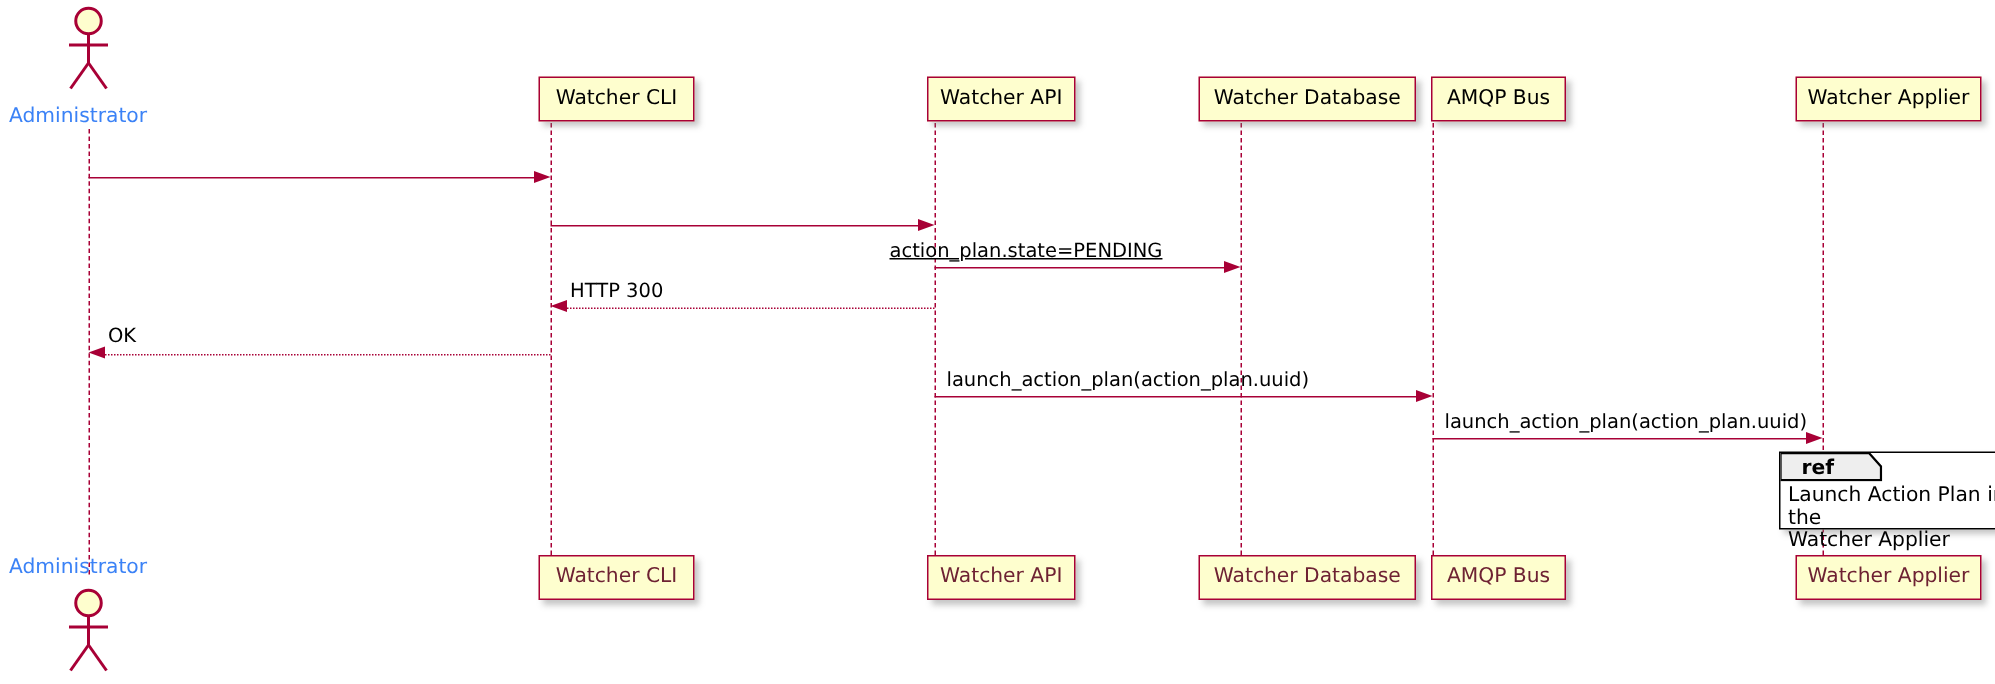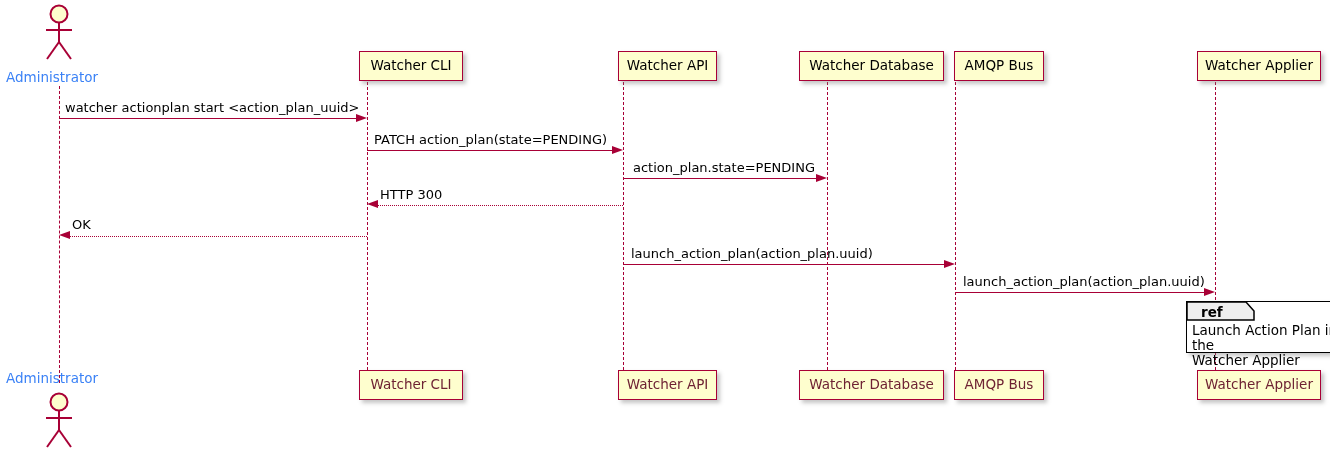--- a/index.html
+++ b/index.html
@@ -139,29 +139,27 @@
   <div class="participant top" style="left:755px; top:51px; width:145px; height:30px;">
     <span>Watcher Database</span>
   </div>
   <div class="participant top" style="left:910px; top:51px; width:90px; height:30px;">
     <span>AMQP Bus</span>
   </div>
   <div class="participant top" style="left:1153px; top:51px; width:124px; height:30px;">
     <span>Watcher Applier</span>
   </div>
 
-  <div class="msg-label" style="left:65px; top:101px;">watcher actionplan start &lt;action_plan_uuid&gt;</div>
   <div class="msg-line" style="left:59px; top:118px; width:297px;"></div>
   <div class="arrow-head right" style="left:356px; top:113.5px;"></div>
 
-  <div class="msg-label" style="left:374px; top:133px;">PATCH action_plan(state=PENDING)</div>
   <div class="msg-line" style="left:367px; top:150px; width:245px;"></div>
   <div class="arrow-head right" style="left:612px; top:145.5px;"></div>
 
-  <div class="msg-label" style="left:633px; top:161px;">action_plan.state=PENDING</div>
+  <div class="msg-label" style="left:593px; top:161px;text-decoration:underline;">action_plan.state=PENDING</div>
   <div class="msg-line" style="left:623px; top:178px; width:193px;"></div>
   <div class="arrow-head right" style="left:816px; top:173.5px;"></div>
 
   <div class="msg-label" style="left:380px; top:188px;">HTTP 300</div>
   <div class="msg-line dotted" style="left:378px; top:204.5px; width:245px;"></div>
   <div class="arrow-head left" style="left:367px; top:200px;"></div>
 
   <div class="msg-label" style="left:72px; top:218px;">OK</div>
   <div class="msg-line dotted" style="left:70px; top:235.5px; width:297px;"></div>
   <div class="arrow-head left" style="left:59px; top:231px;"></div>

